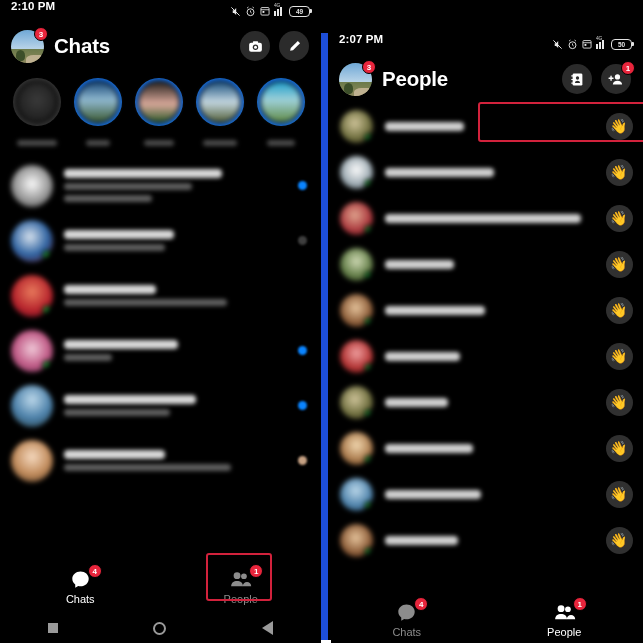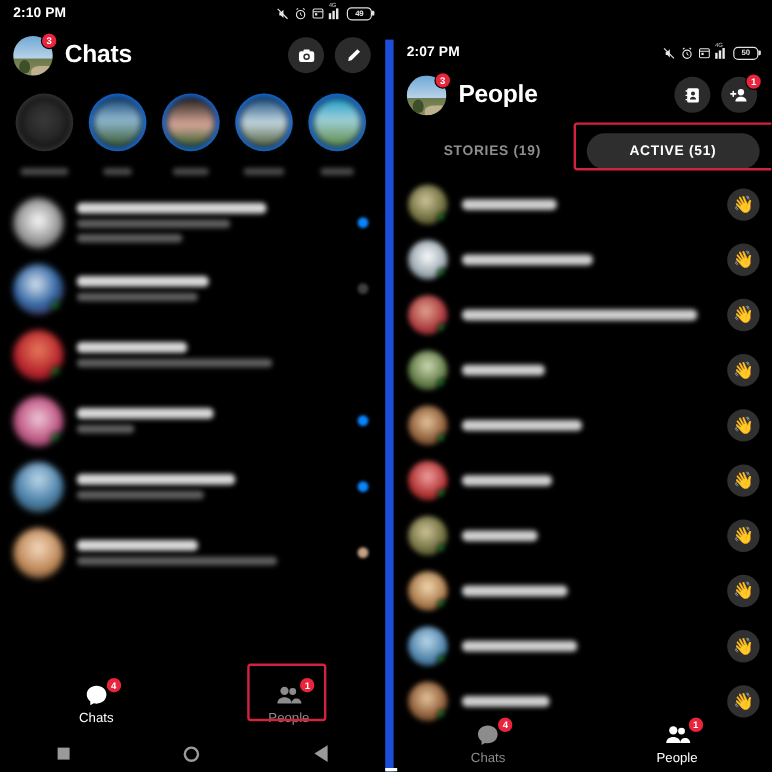--- a/index.html
+++ b/index.html
@@ -3,21 +3,21 @@
 <meta charset="utf-8">
 <style>
   * { margin:0; padding:0; box-sizing:border-box; }
   html,body { width:643px; height:643px; background:#000; overflow:hidden;
     font-family:"Liberation Sans", sans-serif; -webkit-font-smoothing:antialiased; }
   .stage { position:relative; width:643px; height:643px; background:#000; display:flex; }
   .panel { position:relative; width:321px; height:643px; background:#000; overflow:hidden; }
   .panel.right { width:322px; border-left:7px solid #1d4ed8;margin-top:33px; }
 
   
-  .statusbar { height:22px; display:flex; align-items:center; justify-content:space-between;
+  .statusbar { height:22px; display:flex; justify-content:space-between;
     padding:0 9px 0 11px; }
   .sb-time { color:#fff; font-size:11.5px; font-weight:bold; letter-spacing:.1px; }
   .sb-icons { display:flex; align-items:center; gap:4px; }
   .sb-ic { color:#e8e8e8; font-size:9.5px; line-height:1; display:inline-block; }
   .ic-mute { position:relative; width:11px; height:11px; }
   .ic-mute svg, .ic-alarm svg, .ic-cal svg { display:block; }
   .sig { display:flex; align-items:flex-end; gap:1px; height:9px; position:relative; }
   .sig i { display:block; width:2px; background:#e8e8e8; }
   .sig i:nth-child(1){height:3px;} .sig i:nth-child(2){height:5px;}
   .sig i:nth-child(3){height:7px;} .sig i:nth-child(4){height:9px;}
@@ -407,24 +407,20 @@
           <svg width="16" height="15" viewBox="0 0 22 20">
               <circle cx="13" cy="6.4" r="3.6" fill="#fff"></circle>
               <path d="M6.6 17c0-3.4 2.8-5.4 6.4-5.4s6.4 2 6.4 5.4z" fill="#fff"></path>
               <path d="M4.2 5.6v5.4M1.5 8.3h5.4" stroke="#fff" stroke-width="1.9" stroke-linecap="round"></path>
             </svg>
           <span class="badge btn">1</span>
         </div>
       </div>
     </div>
 
-    <div class="ptabs">
-      <div class="ptab">STORIES (19)</div>
-      <div class="ptab active">ACTIVE (51)</div>
-    </div>
     <div class="hl-box" style="left:150px; top:69px; width:170px; height:40px;"></div>
 
     <div class="list">
       <div class="prow">
         <div class="pav" style="background:radial-gradient(circle at 45% 40%,#cfc49a,#6a6a3a 60%,#241f14)">
             <div class="pdot"></div>
           </div>
         <div class="pmid">
             <div class="pname" style="width:38%"></div>
           </div>

